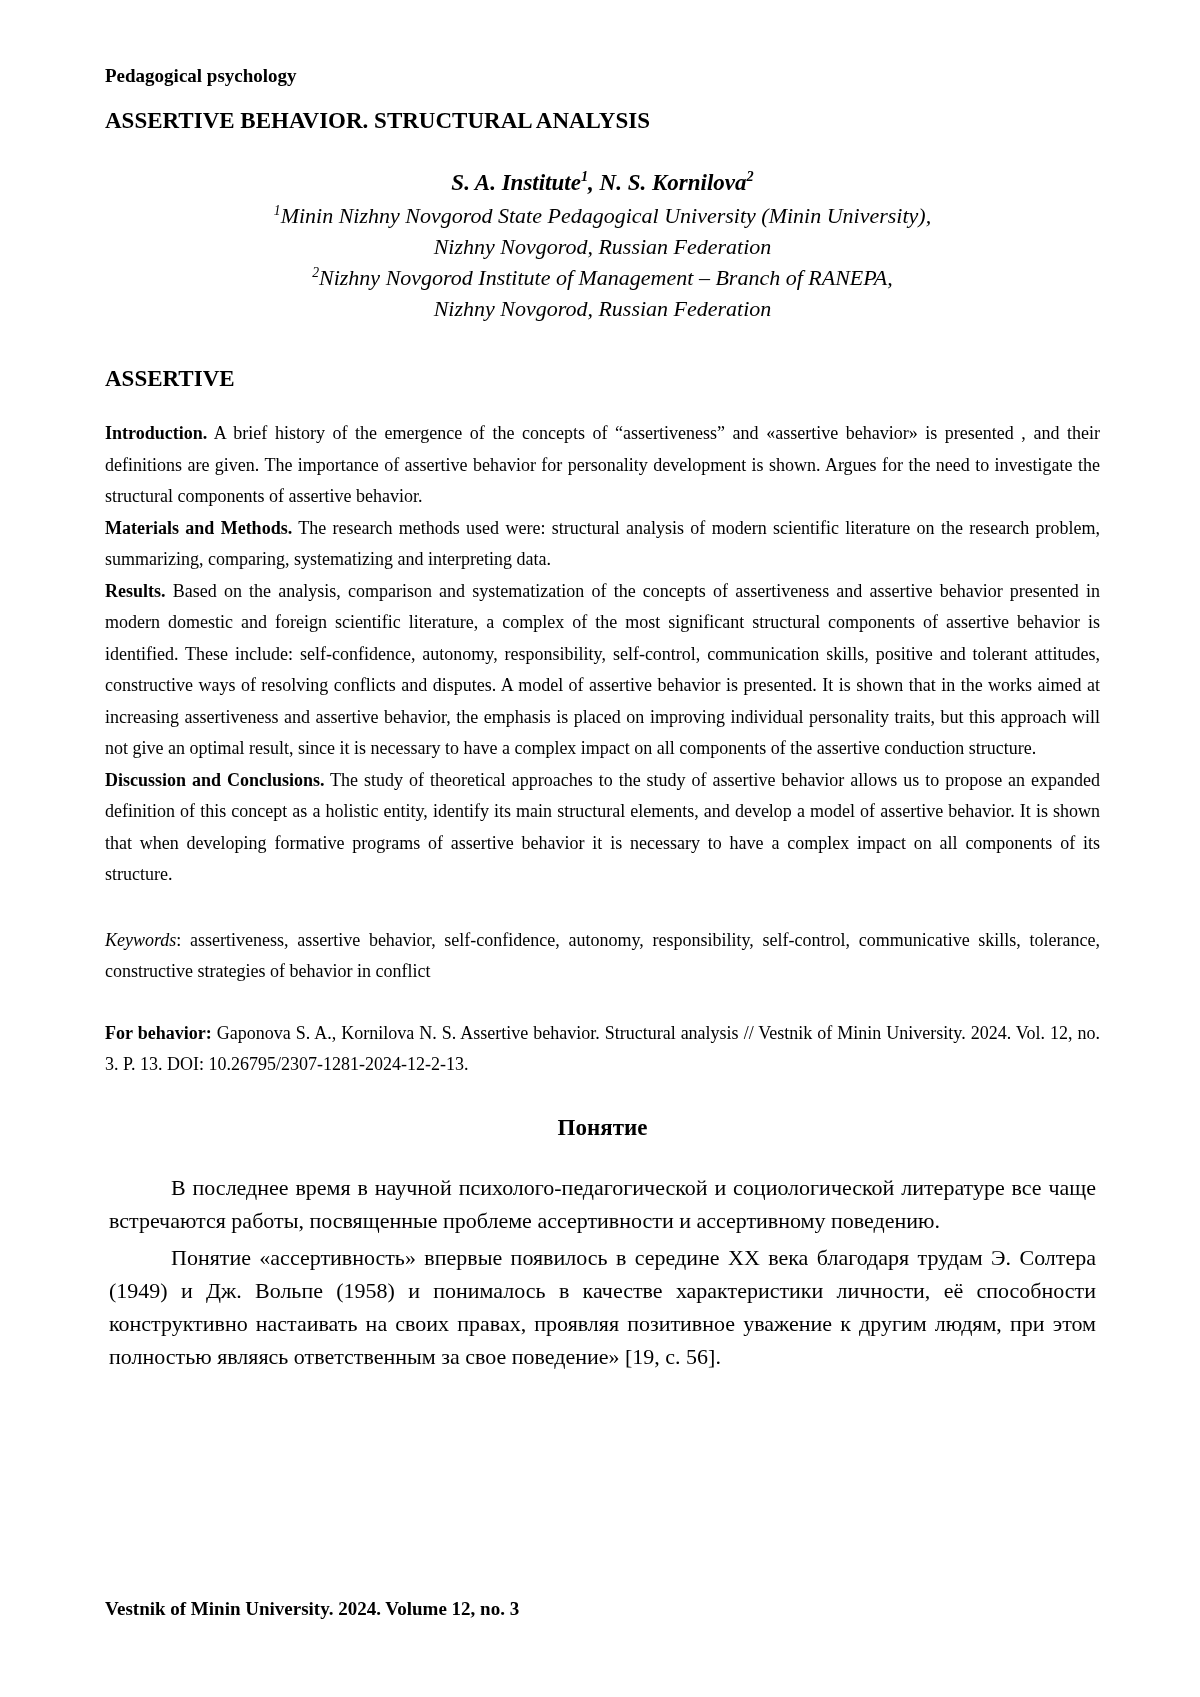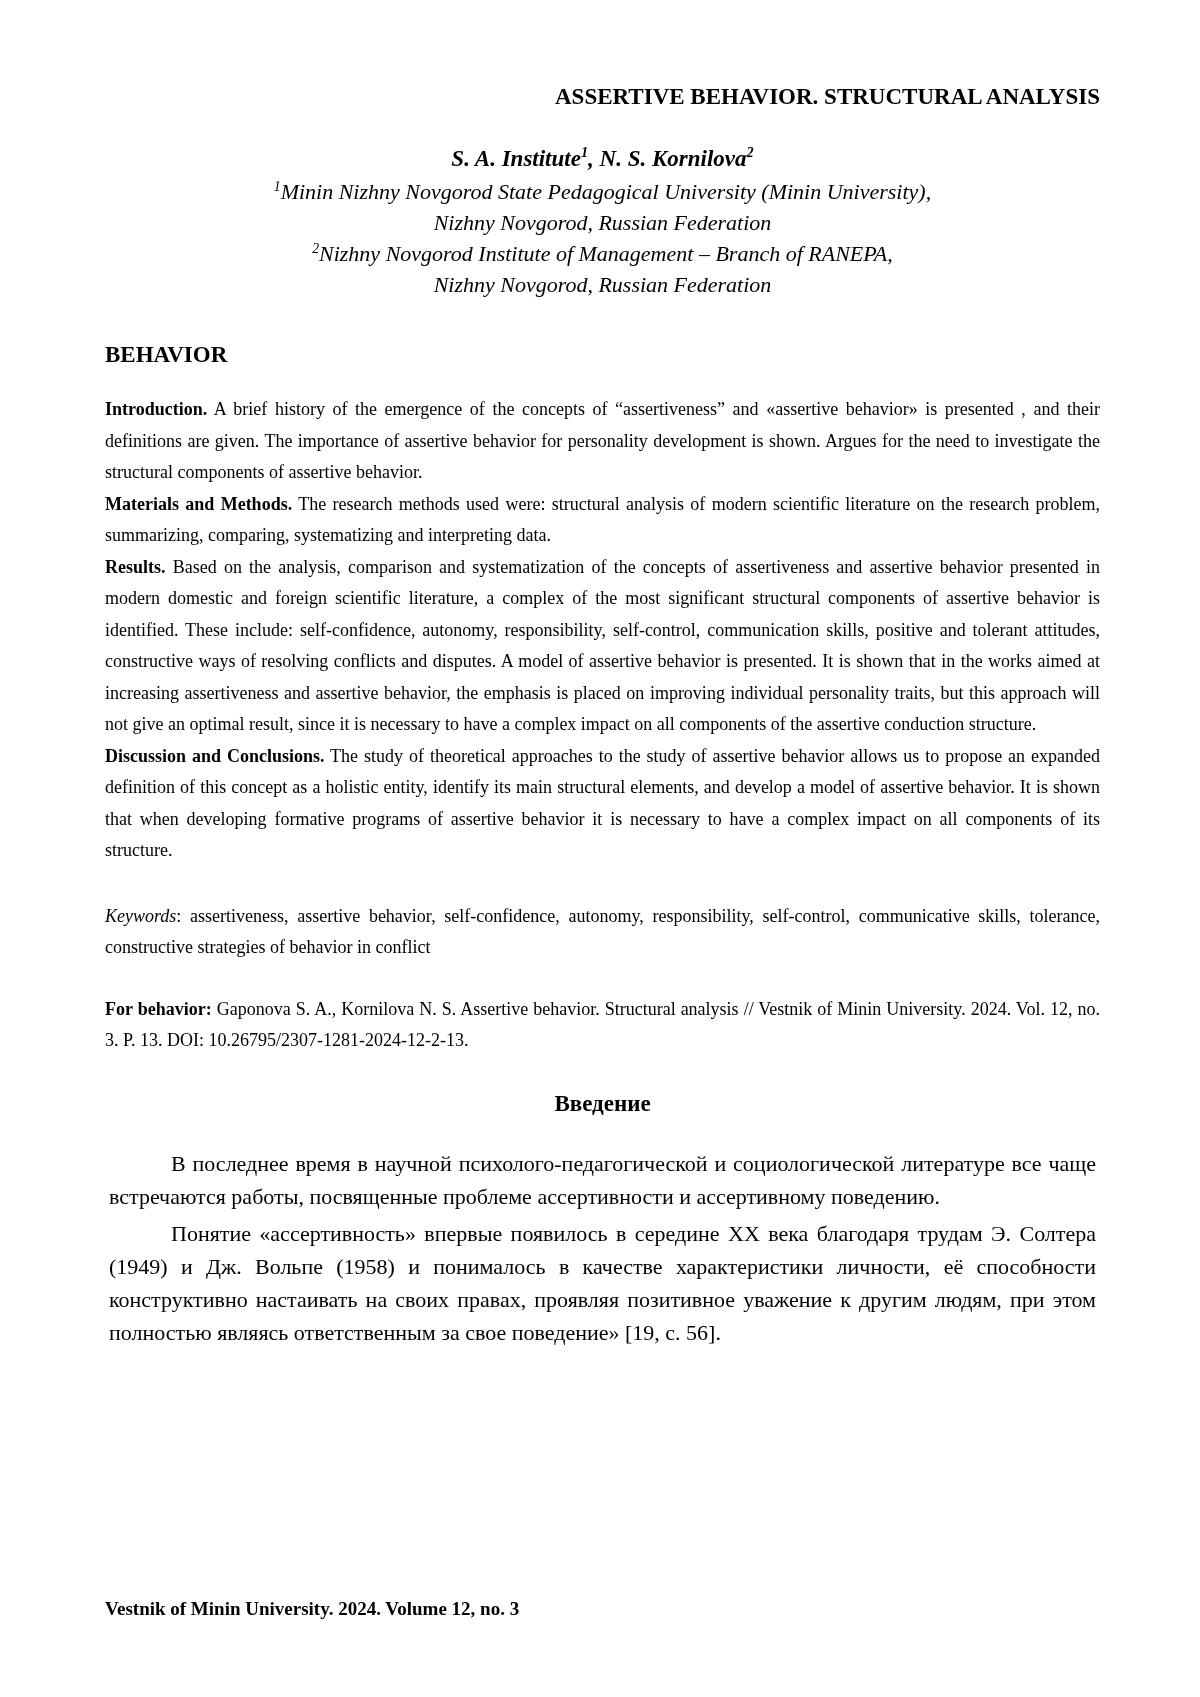--- a/index.html
+++ b/index.html
@@ -22,21 +22,21 @@
     font-size: 19px;
     line-height: 24px;
     font-weight: 700;
     margin: 0;
   }
   .article-title {
     margin: 18px 0 0 0;
     font-size: 23px;
     line-height: 30px;
     font-weight: 700;
-    text-align: right;
+    text-align: left;
   }
   .authors {
     margin: 32px 0 0 0;
     font-size: 23px;
     line-height: 30px;
     font-weight: 700;
     font-style: italic;
     text-align: center;
   }
   .affiliations {
@@ -95,47 +95,48 @@
     font-weight: 700;
     margin: 0;
   }
 </style>
 </head>
 <body>
 
 <div class="page">
   <div class="content">
 
+    <p class="running-head">Pedagogical psychology</p>
 
     <h1 class="article-title">ASSERTIVE BEHAVIOR. STRUCTURAL ANALYSIS</h1>
 
     <p class="authors"><span>S. A. Institute</span><sup>1</sup><span>, </span><span>N. S. Kornilova</span><sup>2</sup></p>
 
     <div class="affiliations">
       <p class="affiliation-line"><sup>1</sup><span>Minin Nizhny Novgorod State Pedagogical University (Minin University),</span></p>
       <p class="affiliation-line"><span>Nizhny Novgorod, Russian Federation</span></p>
       <p class="affiliation-line"><sup>2</sup><span>Nizhny Novgorod Institute of Management – Branch of RANEPA,</span></p>
       <p class="affiliation-line"><span>Nizhny Novgorod, Russian Federation</span></p>
     </div>
 
-    <h2 class="abstract-heading">BEHAVIOR</h2>
+    <h2 class="abstract-heading">ASSERTIVE</h2>
 
     <p class="body-p first-abstract-p"><span class="lead-label">Introduction.</span><span> A brief history of the emergence of the concepts of “assertiveness” and «assertive behavior» is presented , and their definitions are given. The importance of assertive behavior for personality development is shown. Argues for the need to investigate the structural components of assertive behavior.</span></p>
 
     <p class="body-p"><span class="lead-label">Materials and Methods.</span><span> The research methods used were: structural analysis of modern scientific literature on the research problem, summarizing, comparing, systematizing and interpreting data.</span></p>
 
     <p class="body-p"><span class="lead-label">Results.</span><span> Based on the analysis, comparison and systematization of the concepts of assertiveness and assertive behavior presented in modern domestic and foreign scientific literature, a complex of the most significant structural components of assertive behavior is identified. These include: self-confidence, autonomy, responsibility, self-control, communication skills, positive and tolerant attitudes, constructive ways of resolving conflicts and disputes. A model of assertive behavior is presented. It is shown that in the works aimed at increasing assertiveness and assertive behavior, the emphasis is placed on improving individual personality traits, but this approach will not give an optimal result, since it is necessary to have a complex impact on all components of the assertive conduction structure.</span></p>
 
     <p class="body-p"><span class="lead-label">Discussion and Conclusions.</span><span> The study of theoretical approaches to the study of assertive behavior allows us to propose an expanded definition of this concept as a holistic entity, identify its main structural elements, and develop a model of assertive behavior. It is shown that when developing formative programs of assertive behavior it is necessary to have a complex impact on all components of its structure.</span></p>
 
     <p class="body-p keywords-p"><span class="keywords-label">Keywords</span><span>: assertiveness, assertive behavior, self-confidence, autonomy, responsibility, self-control, communicative skills, tolerance, constructive strategies of behavior in conflict</span></p>
 
     <p class="body-p citation-p"><span class="lead-label">For behavior:</span><span> Gaponova S. A., Kornilova N.  S. Assertive behavior. Structural analysis // Vestnik of Minin University. 2024. Vol. 12, no. 3. P. 13. DOI: 10.26795/2307-1281-2024-12-2-13.</span></p>
 
-    <h2 class="section-heading">Введение</h2>
+    <h2 class="section-heading">Понятие</h2>
 
     <p class="ru-p ru-first">В последнее время в научной психолого-педагогической и социологической литературе все чаще встречаются работы, посвященные проблеме ассертивности и ассертивному поведению.</p>
     <p class="ru-p">Понятие «ассертивность» впервые появилось в середине XX века благодаря трудам Э. Солтера (1949) и Дж. Вольпе (1958) и понималось в качестве характеристики личности, её способности конструктивно настаивать на своих правах, проявляя позитивное уважение к другим людям, при этом полностью являясь ответственным за свое поведение» [19, с. 56].</p>
 
   </div>
 
   <p class="footer">Vestnik of Minin University. 2024. Volume 12, no. 3</p>
 </div>
 
 </body></html>

